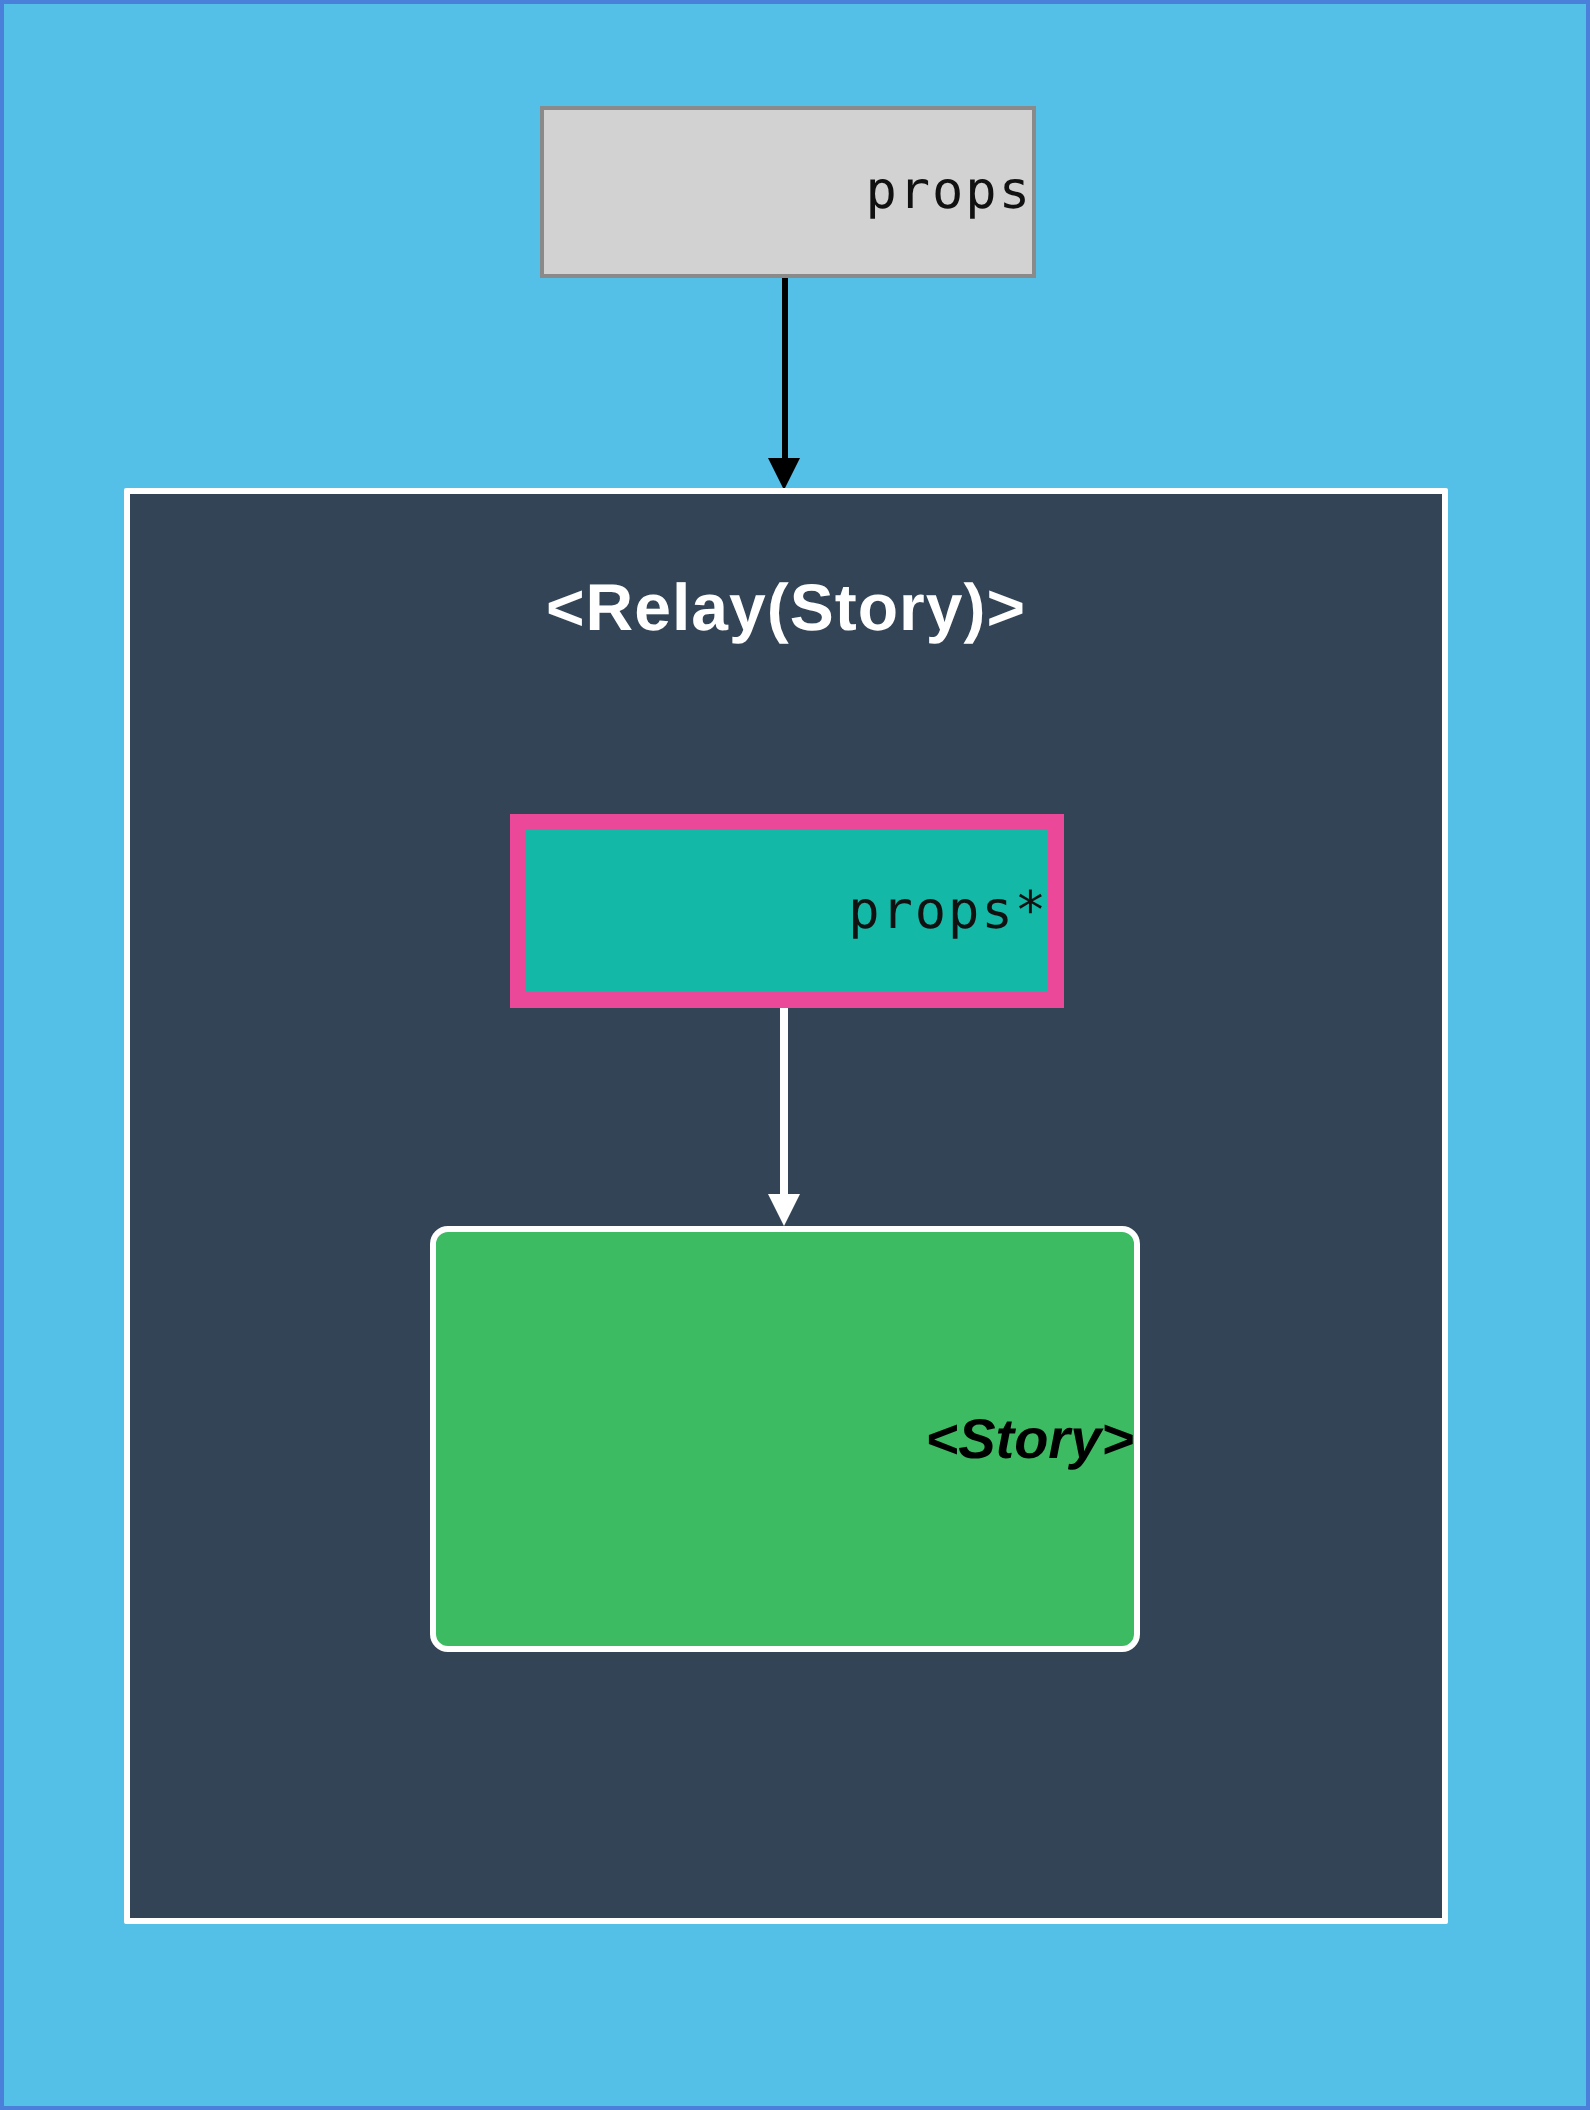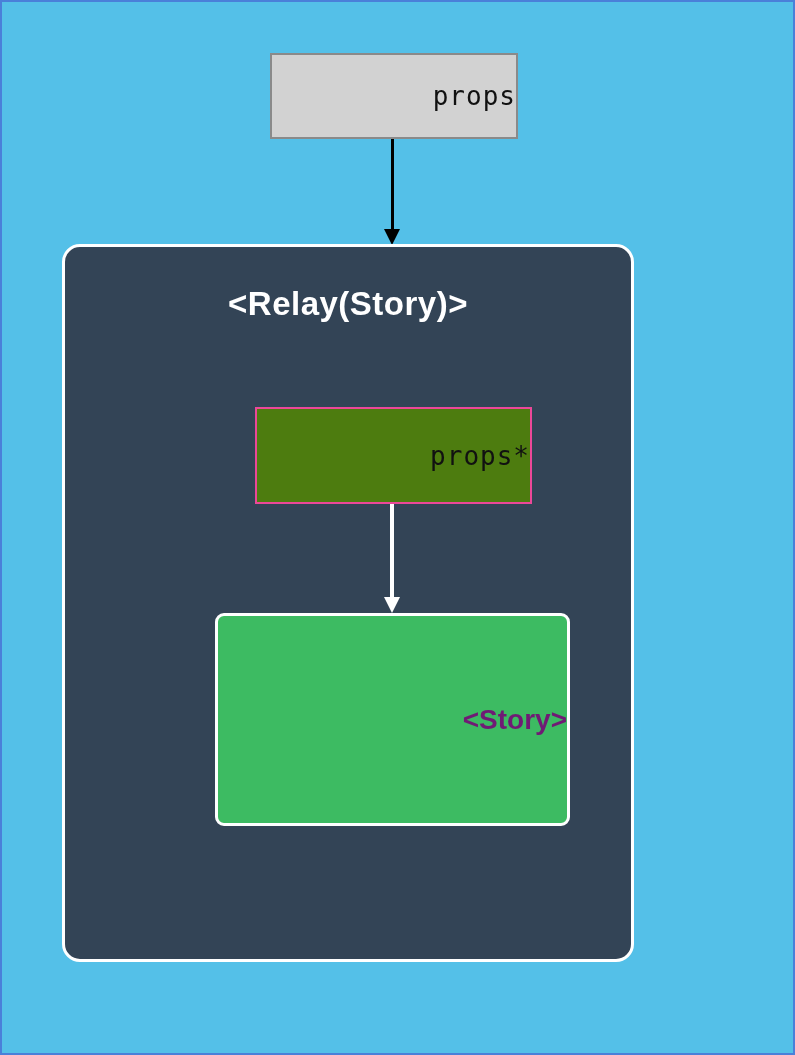--- a/index.html
+++ b/index.html
@@ -50,41 +50,41 @@
   }
   .arrow-head.black {
     left: 382px; top: 227px;
     border-top: 16px solid #000;
   }
 
   
   .relay-container {
     position: absolute;
     left: 60px; top: 242px;
-    width: 572px; height: 718px;
+    width: 662px; height: 718px;
     background: #334456;
     border: 3px solid #ffffff;
-    border-radius: 18px;
+    border-radius: 1px;
   }
   .relay-title {
     position: absolute;
     left: 0; right: 0; top: 38px;
     text-align: center;
     color: #ffffff;
     font-size: 33px;
     font-weight: bold;
     letter-spacing: 0.5px;
   }
 
   
   .inner-props-box {
     left: 190px; top: 160px;
     width: 277px; height: 97px;
-    background: #4d7c0f;
-    border: 2px solid #ec4899;
+    background: #14b8a6;
+    border: 8px solid #ec4899;
     color: #111;
     font-family: "DejaVu Sans Mono", monospace;
     font-size: 26px;
     letter-spacing: 1px;
   }
 
   .arrow-shaft.white {
     left: 325px; top: 257px;
     width: 4px; height: 93px;
     background: #ffffff;
@@ -94,23 +94,24 @@
     border-top: 16px solid #ffffff;
   }
 
   
   .story-box {
     left: 150px; top: 366px;
     width: 355px; height: 213px;
     background: #3dbb62;
     border: 3px solid #ffffff;
     border-radius: 9px;
-    color: #701a75;
+    color: #000000;
     font-size: 28px;
     font-weight: bold;
+    font-style: italic;
   }
 </style>
 </head>
 <body>
 
 <div class="node props-box">
   <span>props</span>
 </div>
 
 <div class="arrow-shaft black"></div>

